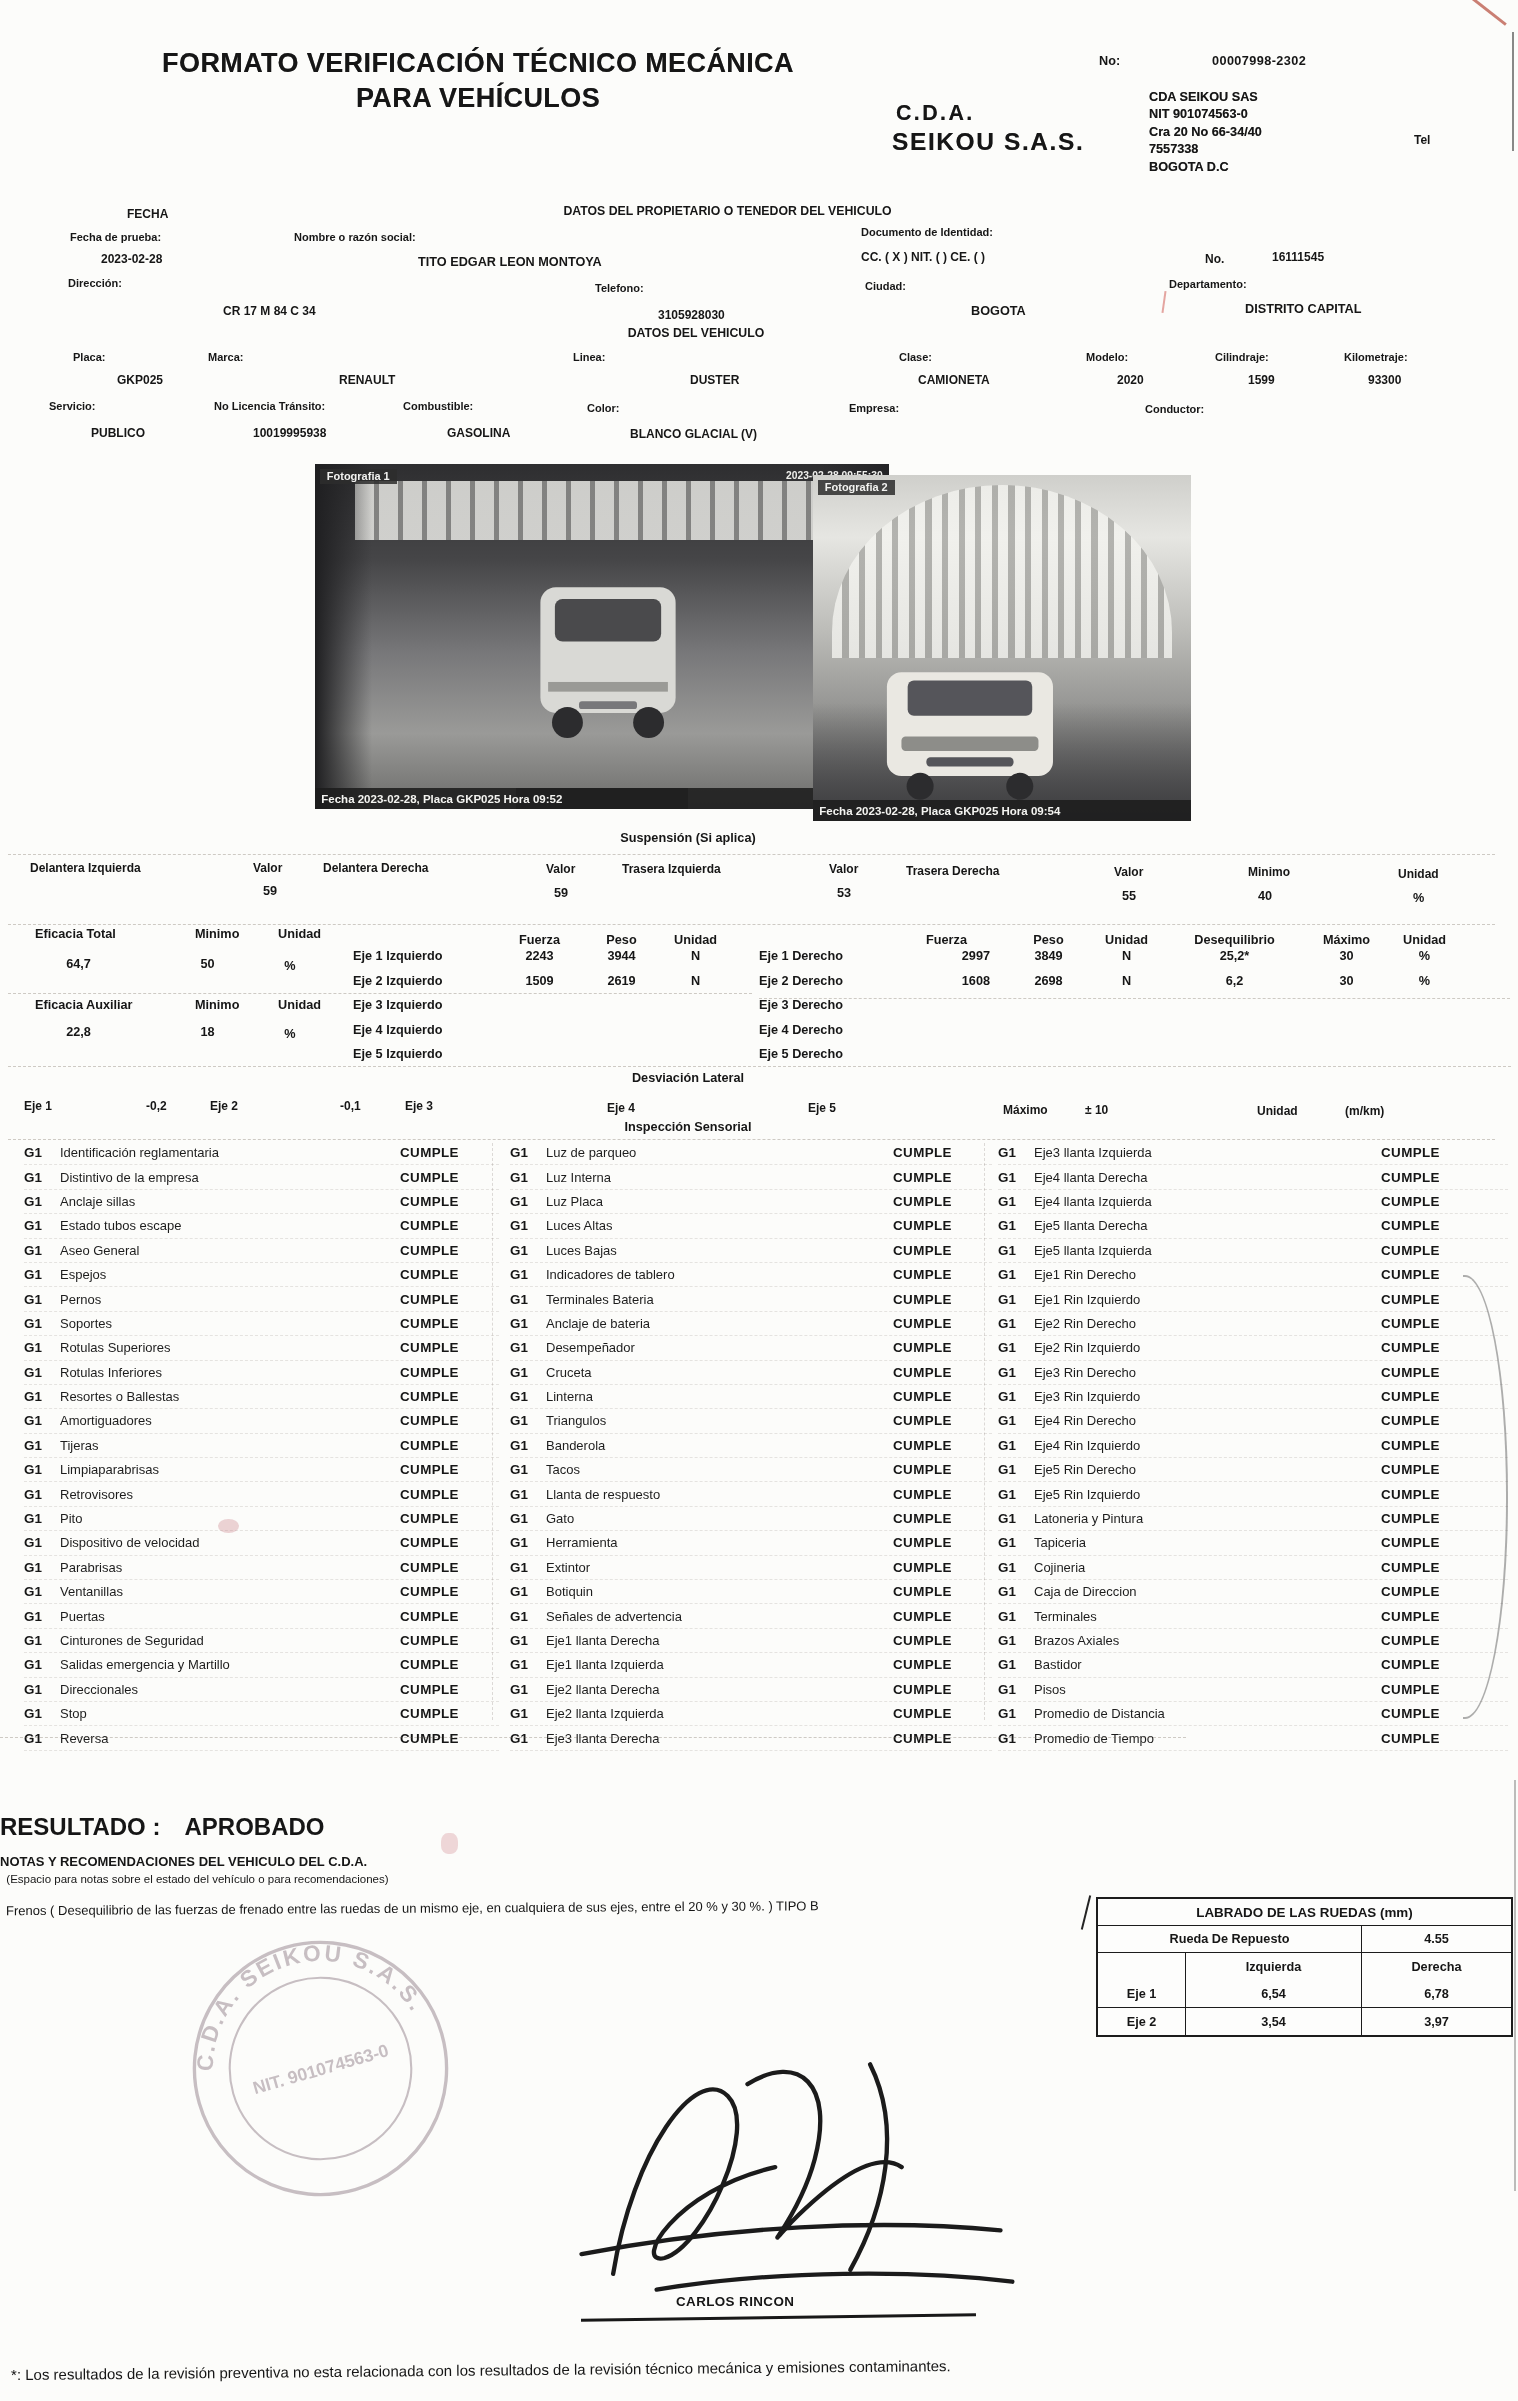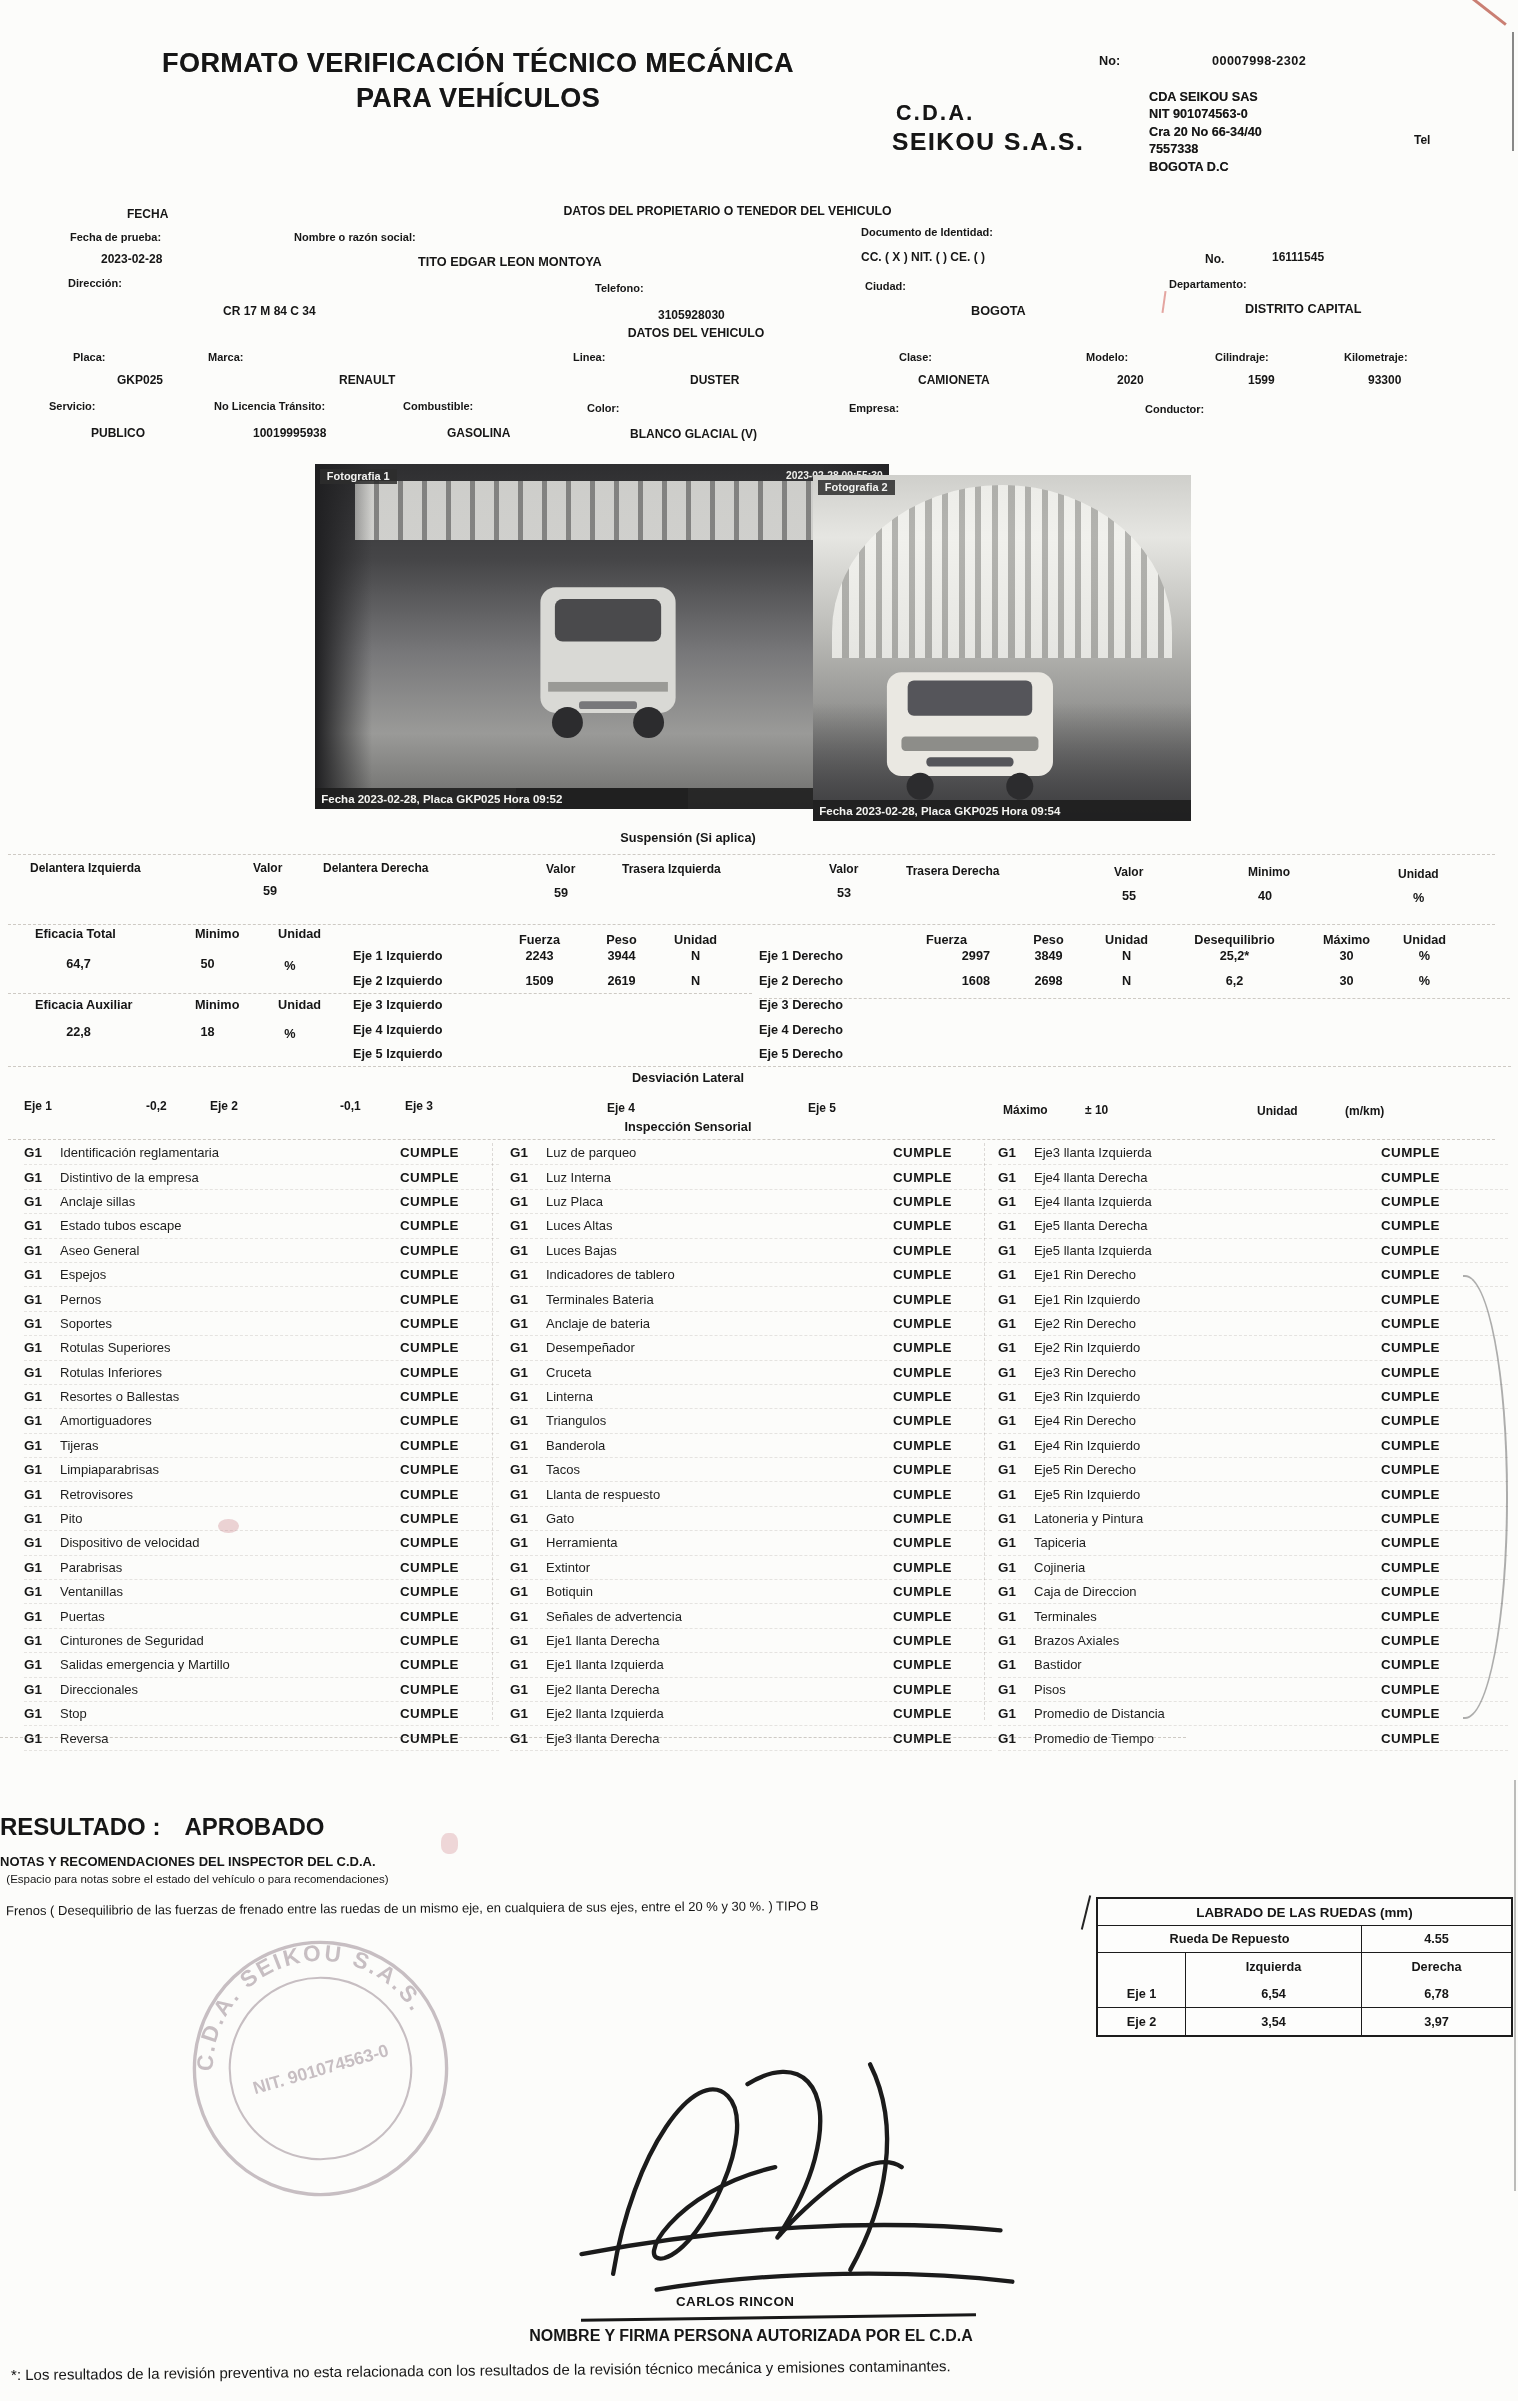--- a/index.html
+++ b/index.html
@@ -714,21 +714,21 @@
 
   <div></div>
       <div></div>
       <div></div>
     </div>
 
   <div class="abs" style="left:0;top:1813px;font-size:24px;font-weight:700;">
     <span>RESULTADO :</span>
     <span style="margin-left:17.4px;">APROBADO</span>
   </div>
-  <div class="abs b" style="left:0;top:1854px;font-size:13px;">NOTAS Y RECOMENDACIONES DEL INSPECTOR DEL C.D.A.</div>
+  <div class="abs b" style="left:0;top:1854px;font-size:13px;">NOTAS Y RECOMENDACIONES DEL VEHICULO DEL C.D.A.</div>
   <div class="abs" style="left:6.3px;top:1873px;font-size:11.5px;font-weight:500;">(Espacio para notas sobre el estado del vehículo o para recomendaciones)</div>
   <div class="abs note" style="left:6.3px;top:1900px;width:1060px;transform:rotate(-.35deg);">Frenos  ( Desequilibrio de las fuerzas de frenado entre las ruedas de un mismo eje, en cualquiera de sus ejes, entre el 20 % y 30 %. ) TIPO B</div>
 
   <div class="labrado">
     <div class="lab-row">
         <div class="lab-title">LABRADO DE LAS RUEDAS (mm)</div>
       </div>
     <div class="lab-row lab-2">
       <div class="lab-cell">Rueda De Repuesto</div>
       <div class="lab-cell">4.55</div>
@@ -770,21 +770,20 @@
     <g fill="none" stroke="#1b1b1b" stroke-width="5.5" stroke-linecap="round">
       <path d="M95 335 C120 180 200 70 240 110 C280 150 210 300 160 315 C120 325 170 230 300 200"></path>
       <path d="M265 95 C330 55 375 95 350 190 C330 265 275 320 320 270 C380 210 430 180 460 200"></path>
       <path d="M420 70 C460 150 440 250 395 330"></path>
       <path d="M55 310 C240 275 430 265 585 280"></path>
       <path d="M150 355 C300 330 480 330 600 345"></path>
     </g>
   </svg>
   <div class="abs b" style="left:676px;top:2294px;font-size:13.4px;letter-spacing:0.4px;">CARLOS RINCON</div>
   <div class="abs" style="left:581px;top:2316px;width:395px;height:3.2px;background:#181818;transform:rotate(-.8deg);"></div>
-  <div class="abs b c" style="left:332px;top:2327px;width:838px;font-size:16px;">NOMBRE Y FIRMA PERSONA AUTORIZADA POR EL C.D.A</div>
 
   <div class="abs" style="left:11px;top:2359px;width:1487px;font-size:15px;font-weight:500;transform:rotate(-.55deg);">*: Los resultados de la revisión preventiva no esta relacionada con los resultados de la revisión técnico mecánica y emisiones contaminantes.</div>
 
   <div class="abs" style="left:1462px;top:8px;width:49px;height:3.2px;background:rgba(185,85,70,.75);transform:rotate(38deg);"></div>
   <div class="abs" style="left:1163px;top:291px;width:2.4px;height:22px;background:rgba(200,60,50,.45);transform:rotate(8deg);"></div>
   <div class="abs" style="left:218px;top:1519px;width:20.6px;height:14.2px;background:rgba(200,120,130,.32);border-radius:50%;"></div>
   <div class="abs" style="left:441px;top:1833px;width:17.4px;height:20.6px;background:rgba(205,125,135,.3);border-radius:40%;"></div>
   <div class="abs" style="left:1085px;top:1895px;width:2.4px;height:35px;background:#242424;transform:rotate(14deg);"></div>
   <div class="abs" style="left:1512px;top:32px;width:2.4px;height:119px;background:rgba(40,40,40,.55);"></div>
   <div class="abs" style="left:1514px;top:1780px;width:2.4px;height:411px;background:rgba(40,40,40,.3);"></div>

